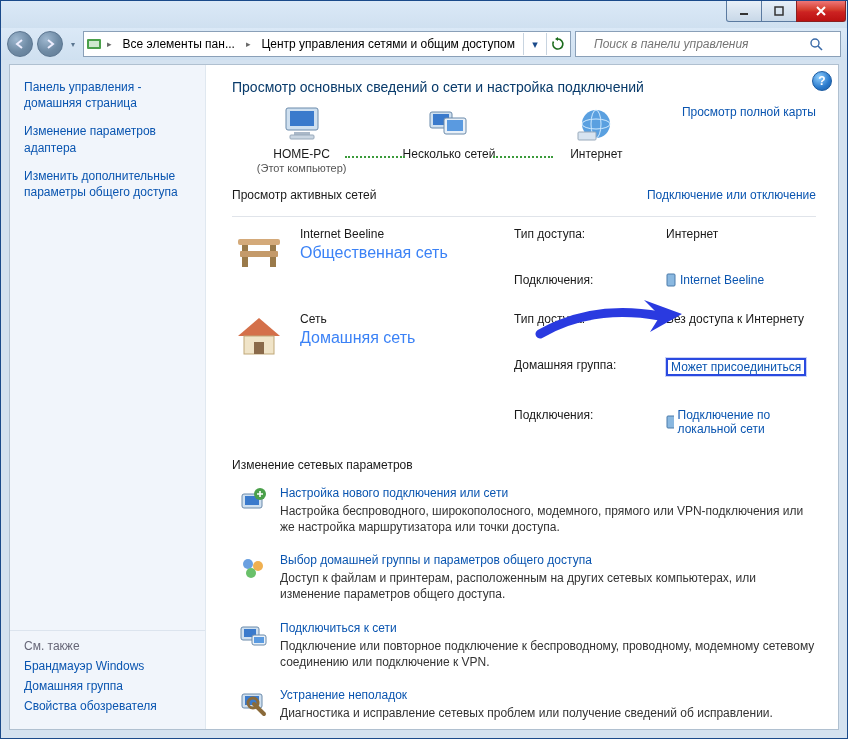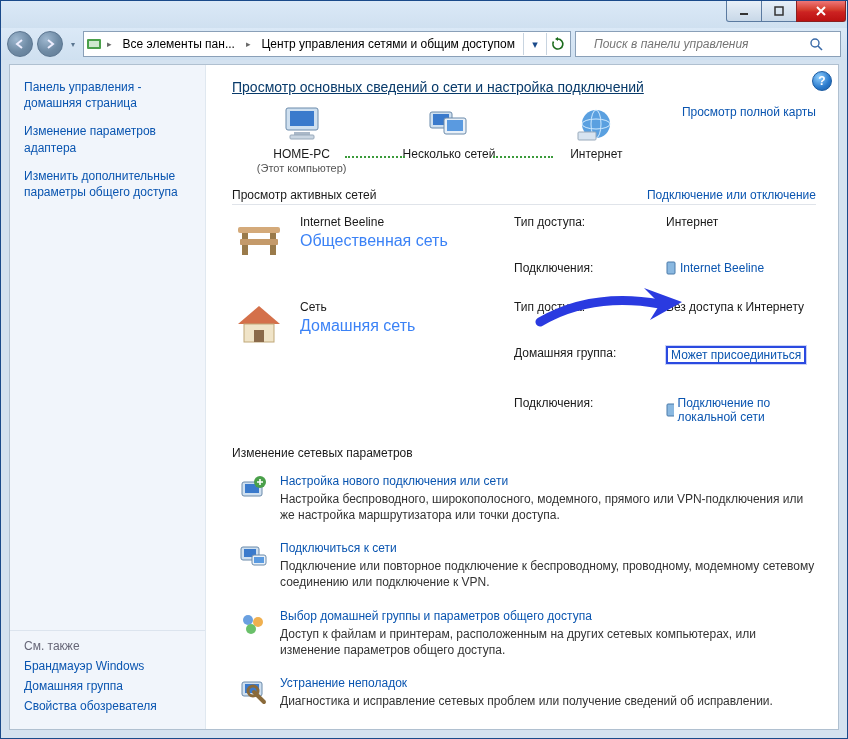--- a/index.html
+++ b/index.html
@@ -84,38 +84,38 @@
     flex:1; overflow:auto; padding:14px 22px 16px 26px; position:relative;
     color:#1a1a1a;
   }
   #help-icon {
     position:absolute; top:6px; right:6px; width:18px; height:18px; border-radius:50%;
     background:radial-gradient(circle at 35% 30%, #8fcfff, #2a7acc 60%, #1a5aa0);
     color:#fff; font-weight:bold; font-size:12px; display:flex; align-items:center; justify-content:center;
     border:1px solid #1a5aa0;
   }
   h1.page-title { font-size:14px; font-weight:400; color:#0a4a2a; color:#0a3a6a; margin:0 0 10px 0;}
-  h1.page-title { color:#083a6a;text-decoration:underline; }
+  h1.page-title { color:#083a6a; }
   
   .map-row { display:flex; align-items:flex-end; gap:4px; margin:6px 0 2px 0; position:relative;}
   .map-node { width:150px; display:flex; flex-direction:column; align-items:center; }
   .map-node .nicon { width:46px; height:38px; display:flex; align-items:center; justify-content:center; }
   .map-label { margin-top:4px; text-align:center; line-height:1.2; }
   .map-sub { color:#555; font-size:11px;}
   .map-conn {
     flex:1; height:38px; display:flex; align-items:center; justify-content:center; position:relative;
   }
   .map-conn::before {
     content:""; position:absolute; top:18px; left:-30px; right:-30px; border-top:2px dotted #3a9a3a;
   }
   .map-link-right { position:absolute; top:0; right:0; color:#0a55b0; cursor:pointer; }
   
   .sect-row {
     display:flex; justify-content:space-between; align-items:center;
-    border-bottom:1px solid #e0e4ea; padding:4px 0 2px 0; margin-top:8px;
+    border-bottom:1px solid #e0e4ea; padding:4px 0 14px 0; margin-top:8px;
   }
   .sect-left{ color:#1a1a1a;}
   .sect-link{ color:#0a55b0; cursor:pointer;}
   
   .net-entry {
     display:flex; padding:10px 0 12px 0; gap:14px;
   }
   .net-icon { width:54px; display:flex; align-items:flex-start; justify-content:center; padding-top:2px;}
   .net-mid { flex:0 0 200px; }
   .net-name { font-weight:400; margin-bottom:3px;}
@@ -362,43 +362,43 @@
         </div>
         <div class="task-text">
           <span class="title">Настройка нового подключения или сети</span>
           <div class="desc">Настройка беспроводного, широкополосного, модемного, прямого или VPN-подключения или же настройка маршрутизатора или точки доступа.</div>
         </div>
       </div>
 
       <div class="task">
         <div class="task-icon">
           <svg width="30" height="30">
+              <circle cx="10" cy="11" r="5" fill="#6aa0e0"></circle>
+              <circle cx="20" cy="13" r="5" fill="#f0b050"></circle>
+              <circle cx="13" cy="20" r="5" fill="#6ac06a"></circle>
+            </svg>
+        </div>
+        <div class="task-text">
+          <span class="title">Выбор домашней группы и параметров общего доступа</span>
+          <div class="desc">Доступ к файлам и принтерам, расположенным на других сетевых компьютерах, или изменение параметров общего доступа.</div>
+        </div>
+      </div>
+
+      <div class="task">
+        <div class="task-icon">
+          <svg width="30" height="30">
               <rect x="3" y="6" width="18" height="13" rx="2" fill="#cfe0f0" stroke="#6a8aaa"></rect>
               <rect x="6" y="8" width="12" height="8" fill="#3a7acc"></rect>
               <rect x="14" y="14" width="14" height="10" rx="2" fill="#e8f0f8" stroke="#6a8aaa"></rect>
               <rect x="16" y="16" width="10" height="6" fill="#5a9ae0"></rect>
             </svg>
         </div>
         <div class="task-text">
           <span class="title">Подключиться к сети</span>
           <div class="desc">Подключение или повторное подключение к беспроводному, проводному, модемному сетевому соединению или подключение к VPN.</div>
-        </div>
-      </div>
-
-      <div class="task">
-        <div class="task-icon">
-          <svg width="30" height="30">
-              <circle cx="10" cy="11" r="5" fill="#6aa0e0"></circle>
-              <circle cx="20" cy="13" r="5" fill="#f0b050"></circle>
-              <circle cx="13" cy="20" r="5" fill="#6ac06a"></circle>
-            </svg>
-        </div>
-        <div class="task-text">
-          <span class="title">Выбор домашней группы и параметров общего доступа</span>
-          <div class="desc">Доступ к файлам и принтерам, расположенным на других сетевых компьютерах, или изменение параметров общего доступа.</div>
         </div>
       </div>
 
       <div class="task">
         <div class="task-icon">
           <svg width="30" height="30">
               <rect x="4" y="6" width="20" height="14" rx="2" fill="#cfe0f0" stroke="#6a8aaa"></rect>
               <rect x="7" y="8" width="14" height="9" fill="#3a7acc"></rect>
               <path d="M16 16 L26 26" stroke="#8a6a3a" stroke-width="4" stroke-linecap="round"></path>
               <circle cx="15" cy="15" r="5" fill="none" stroke="#8a6a3a" stroke-width="3"></circle>

